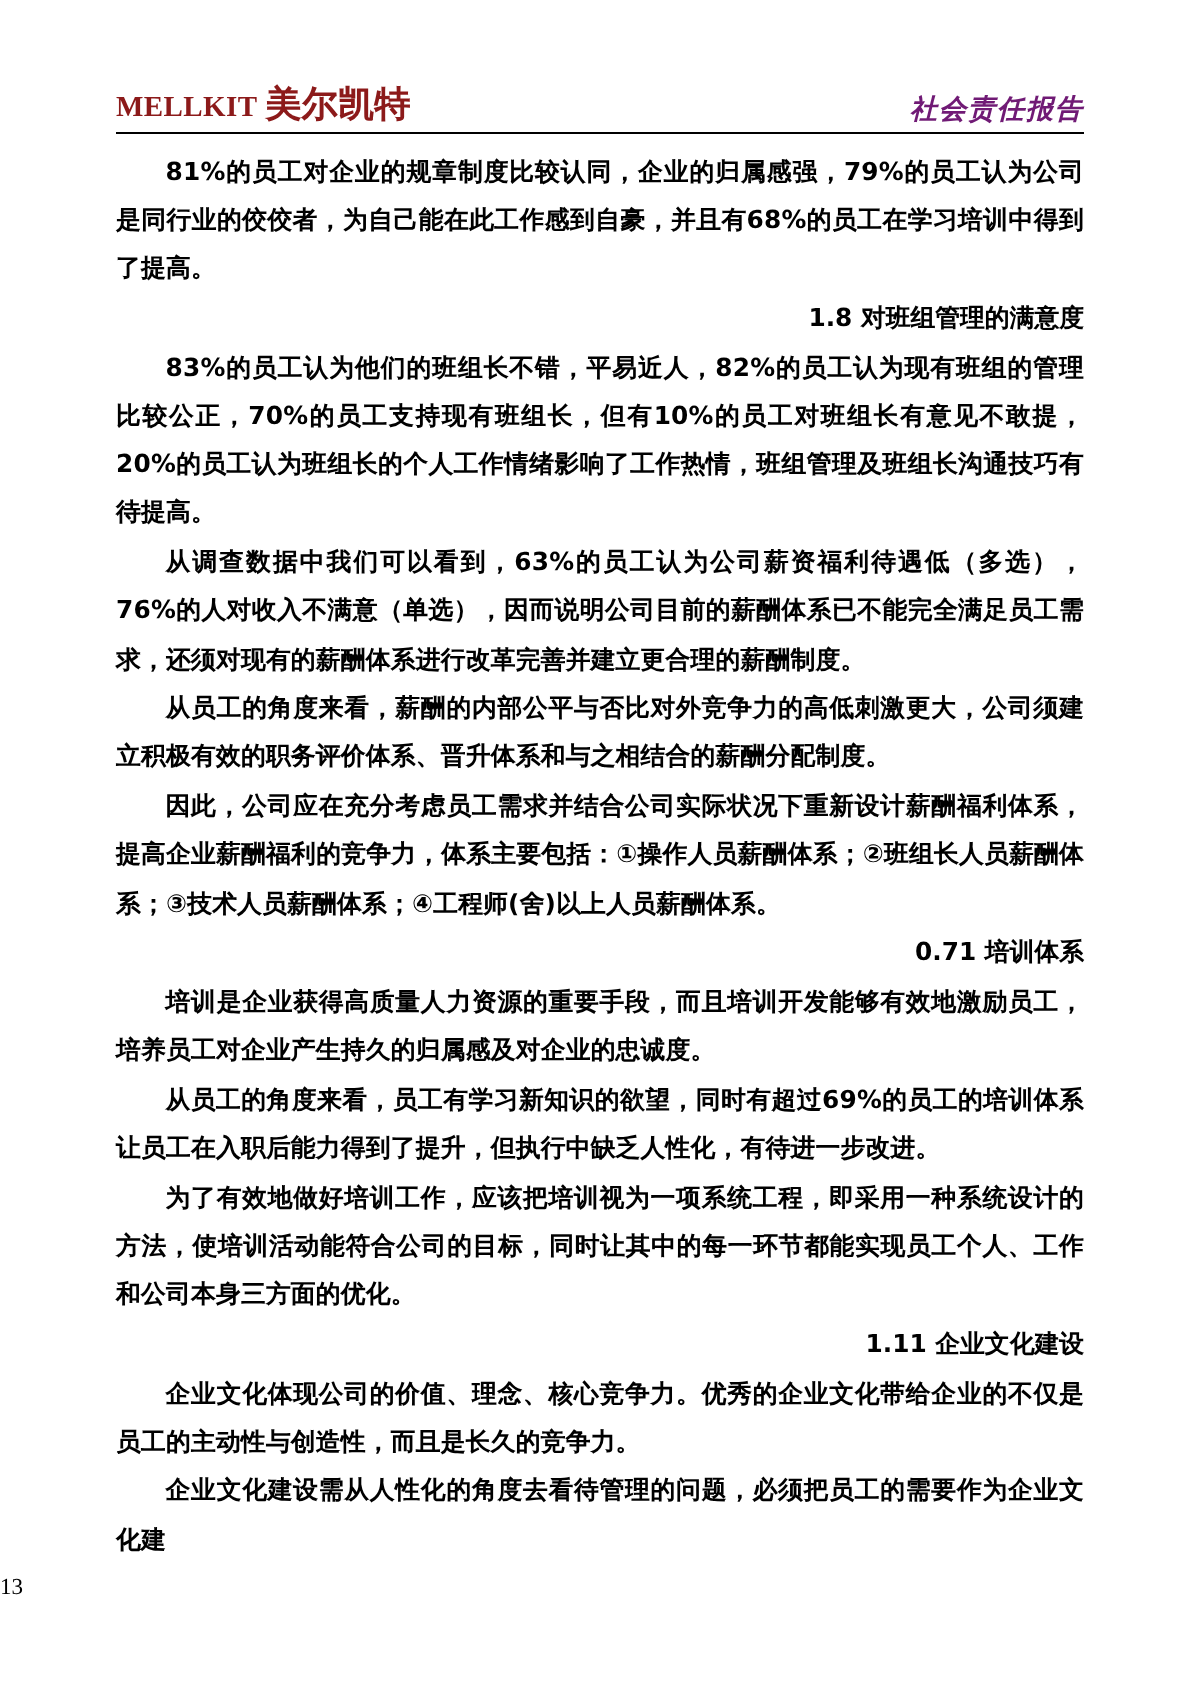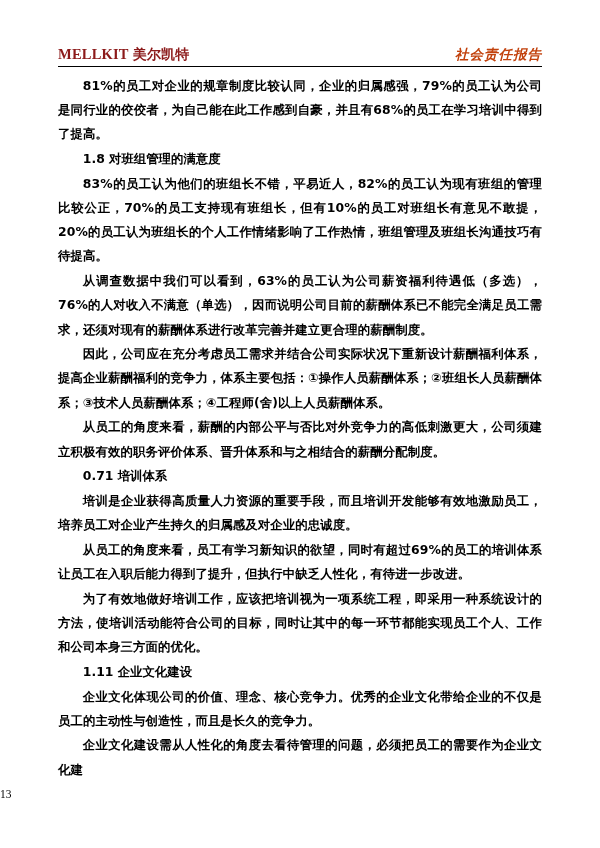--- a/index.html
+++ b/index.html
@@ -30,31 +30,31 @@
   .brand {
     font-family: "Liberation Serif", "DejaVu Serif", serif;
     font-size: 14.5px;
     font-weight: bold;
     letter-spacing: 0.2px;
     color: #8c1a1a;
     white-space: nowrap;
   }
   .brand .brand-cn {
     font-family: "DejaVu Sans", "Liberation Sans", sans-serif;
-    font-size: 14px;
+    font-size: 18px;
     font-weight: bold;
     color: #8c1a1a;
     margin-left: 4px;
   }
   .header-title {
     font-family: Liberation Mono, monospace;
     font-size: 13.5px;
     font-style: italic;
     font-weight: bold;
-    color: #c2410c;
+    color: #701a75;
     letter-spacing: 1px;
     white-space: nowrap;
   }
   .header-rule {
     position: absolute;
     left: 58px;
     right: 58px;
     top: 66px;
     height: 1px;
     background: #000000;
@@ -76,21 +76,21 @@
     text-indent: 2em;
     font-family: "DejaVu Sans", "Liberation Sans", sans-serif;
     letter-spacing: 0.1px;
   }
   p.heading {
     margin: 0 0 0.5px 0;
     font-size: 12.4px;
     line-height: 24.2px;
     text-indent: 2em;
     font-family: "DejaVu Sans", "Liberation Sans", sans-serif;
-    text-align: left;
+    text-align: right;
   }
   .page-number {
     position: absolute;
     left: 0;
     right: 0;
     bottom: 48px;
     font-size: 11.5px;
     font-family: "Liberation Serif", "DejaVu Serif", serif;
   }
 </style>
@@ -105,22 +105,22 @@
     </div>
     <div class="header-title">社会责任报告</div>
   </div>
   <div class="header-rule"></div>
 
   <div class="content">
       <p class="para">81%的员工对企业的规章制度比较认同，企业的归属感强，79%的员工认为公司是同行业的佼佼者，为自己能在此工作感到自豪，并且有68%的员工在学习培训中得到了提高。</p>
       <p class="heading">1.8 对班组管理的满意度</p>
       <p class="para">83%的员工认为他们的班组长不错，平易近人，82%的员工认为现有班组的管理比较公正，70%的员工支持现有班组长，但有10%的员工对班组长有意见不敢提，20%的员工认为班组长的个人工作情绪影响了工作热情，班组管理及班组长沟通技巧有待提高。</p>
       <p class="para">从调查数据中我们可以看到，63%的员工认为公司薪资福利待遇低（多选），76%的人对收入不满意（单选），因而说明公司目前的薪酬体系已不能完全满足员工需求，还须对现有的薪酬体系进行改革完善并建立更合理的薪酬制度。</p>
+      <p class="para">从员工的角度来看，薪酬的内部公平与否比对外竞争力的高低刺激更大，公司须建立积极有效的职务评价体系、晋升体系和与之相结合的薪酬分配制度。</p>
       <p class="para">因此，公司应在充分考虑员工需求并结合公司实际状况下重新设计薪酬福利体系，提高企业薪酬福利的竞争力，体系主要包括：①操作人员薪酬体系；②班组长人员薪酬体系；③技术人员薪酬体系；④工程师(舍)以上人员薪酬体系。</p>
-      <p class="para">从员工的角度来看，薪酬的内部公平与否比对外竞争力的高低刺激更大，公司须建立积极有效的职务评价体系、晋升体系和与之相结合的薪酬分配制度。</p>
       <p class="heading">0.71 培训体系</p>
       <p class="para">培训是企业获得高质量人力资源的重要手段，而且培训开发能够有效地激励员工，培养员工对企业产生持久的归属感及对企业的忠诚度。</p>
       <p class="para">从员工的角度来看，员工有学习新知识的欲望，同时有超过69%的员工的培训体系让员工在入职后能力得到了提升，但执行中缺乏人性化，有待进一步改进。</p>
       <p class="para">为了有效地做好培训工作，应该把培训视为一项系统工程，即采用一种系统设计的方法，使培训活动能符合公司的目标，同时让其中的每一环节都能实现员工个人、工作和公司本身三方面的优化。</p>
       <p class="heading">1.11 企业文化建设</p>
       <p class="para">企业文化体现公司的价值、理念、核心竞争力。优秀的企业文化带给企业的不仅是员工的主动性与创造性，而且是长久的竞争力。</p>
       <p class="para">企业文化建设需从人性化的角度去看待管理的问题，必须把员工的需要作为企业文化建</p>
     </div>
 
   <div class="page-number">13</div>

